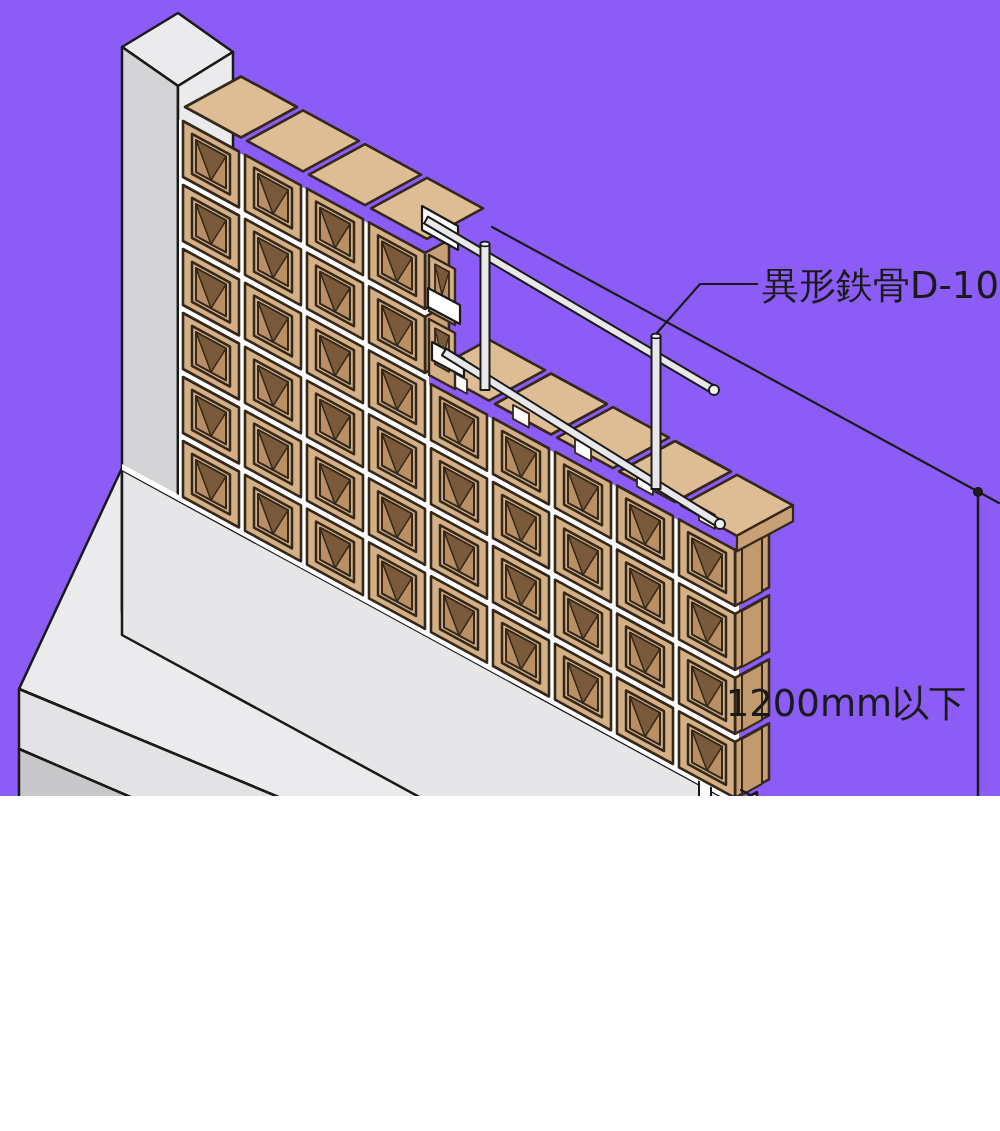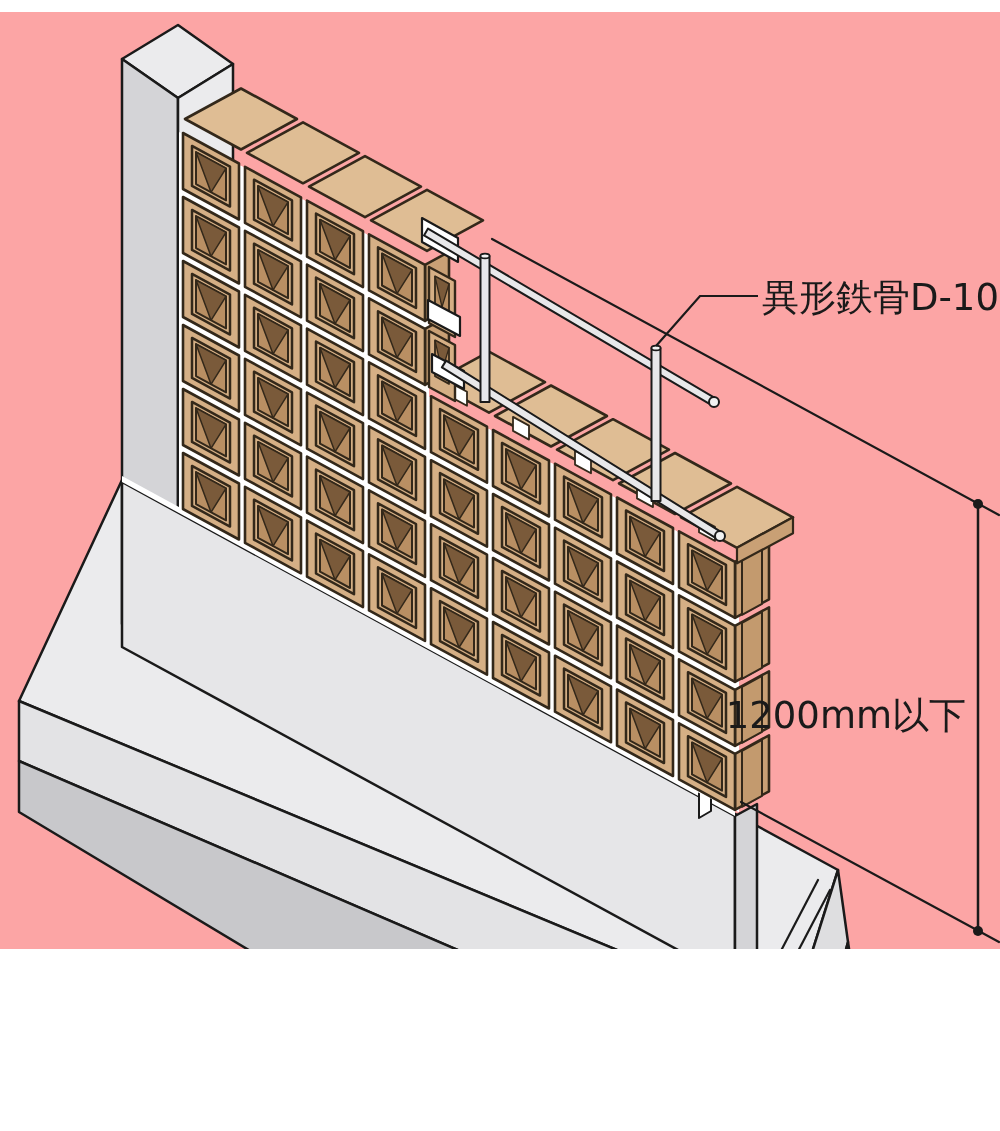--- a/index.html
+++ b/index.html
@@ -1,16 +1,16 @@
 <!DOCTYPE html>
 <html><head>
 <meta charset="utf-8">
 <style>
   html,body{margin:0;padding:0;background:#ffffff;}
-  .stage{position:relative;width:1000px;height:937px;margin:12px auto;background:#fca5a5;overflow:hidden;}
+  .stage{position:relative;width:1000px;height:796px;margin:0 auto;background:#8b5cf6;overflow:hidden;}
   svg{display:block;}
   .lbl{font-family:"DejaVu Sans","Liberation Sans",sans-serif;font-size:37px;fill:#1a1a1a;}
   .lbl-end{text-anchor:end;}
 </style>
 </head>
 <body>
 
 <div class="stage">
   <svg id="scene" width="1000" height="1131" viewBox="0 0 1000 1131" xmlns="http://www.w3.org/2000/svg">
     <g id="g-foundation">

